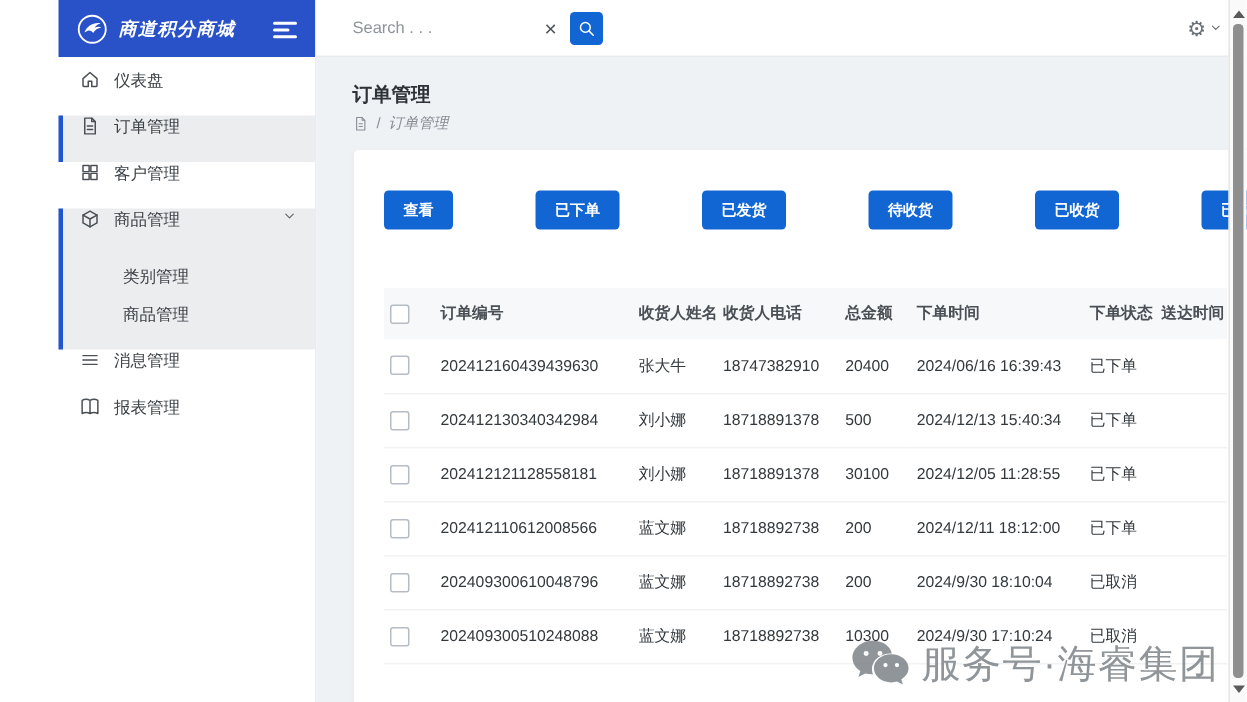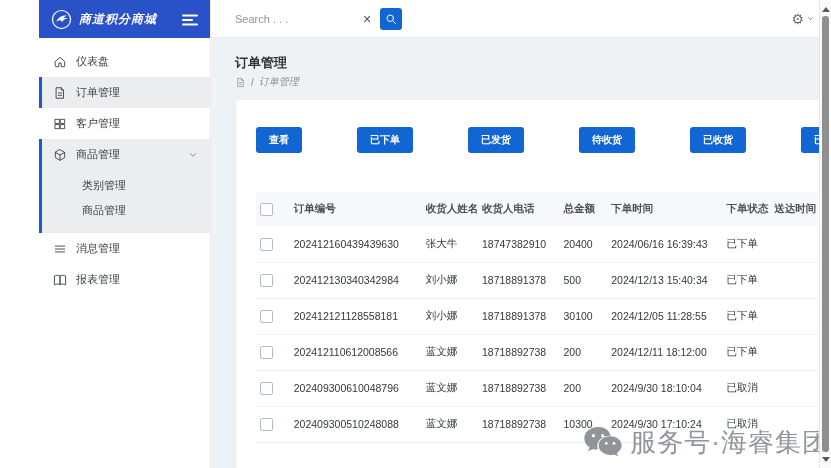--- a/index.html
+++ b/index.html
@@ -16,21 +16,21 @@
   .sidebar-header { height:38px; background:#2952c8; display:flex; align-items:center; padding:0 12px 0 12px; gap:7px; flex:none; }
   .brand-logo { width:21px; height:21px; display:inline-flex; flex:none; }
   .brand-logo svg { width:100%; height:100%; }
   .brand-name { color:#fff; font-weight:bold; font-style:italic; font-size:12px; letter-spacing:1px; flex:1; font-family:"Liberation Serif","DejaVu Serif",serif; white-space:nowrap; }
   .menu-toggle { width:16px; height:14px; display:inline-flex; cursor:pointer; flex:none; }
   .menu-toggle svg { width:100%; height:100%; stroke:#fff; stroke-width:2; stroke-linecap:round; }
 
   .sidebar-nav { padding-top:8px; }
   .nav-group { border-left:3px solid transparent; }
   .nav-group.on { border-left-color:#2256cf; background:#ecEEf0; background:#ecedef; }
-  .nav-item { height:31px; display:flex; align-items:center; padding:0 12px 0 11px; font-size:11px; color:#3c4146; cursor:pointer; white-space:nowrap; }
+  .nav-item { height:31px; display:flex; align-items:flex-start; padding:0 12px 0 11px; font-size:11px; color:#3c4146; cursor:pointer; white-space:nowrap; }
   .nav-icon { width:14px; height:14px; margin-right:9px; color:#4a4f55; display:inline-flex; flex:none; }
   .nav-icon svg, .nav-chevron svg { width:100%; height:100%; fill:none; stroke:currentColor; stroke-width:1.7; stroke-linecap:round; stroke-linejoin:round; }
   .nav-chevron { width:10px; height:10px; margin-left:auto; color:#5a6066; display:inline-flex; flex:none; }
   .nav-sub { padding:3px 0 10px; }
   .nav-sub-item { height:25px; line-height:25px; padding-left:40px; font-size:11px; color:#3c4146; cursor:pointer; white-space:nowrap; }
 
   
   .main { flex:1; display:flex; flex-direction:column; background:#eff2f5; min-width:0; }
   .topbar { height:38px; background:#fff; border-bottom:1px solid #e9ebee; display:flex; align-items:center; padding:0 55px 0 24px; flex:none; }
   .topbar-search { display:flex; align-items:center; }
@@ -59,21 +59,21 @@
   .order-input { width:158px; height:28px; border:1px solid #d9dde2; border-right:none; border-radius:3px 0 0 3px; padding:0 10px; font-size:10px; color:#555; outline:none; }
   .order-input::placeholder { color:#9aa1a8; }
   .search-submit { height:28px; padding:0 14px; background:#7f1d1d; color:#fff; border:none; border-radius:0 3px 3px 0; font-size:10.5px; font-weight:bold; cursor:pointer; white-space:nowrap; }
 
   .data-table { width:100%; border-collapse:collapse; table-layout:fixed; margin-top:38px; }
   .data-table th { background:#f7f8fa; font-weight:bold; color:#4a5056; text-align:left; height:34px; padding:0 4px; font-size:10.5px; white-space:nowrap; }
   .data-table td { height:36px; border-bottom:1px solid #f1f2f4; color:#33383d; padding:0 4px; font-size:10.5px; white-space:nowrap; overflow:hidden; }
   .checkbox { appearance:none; -webkit-appearance:none; width:13px; height:13px; border:1px solid #b6bcc3; border-radius:2px; background:#fff; cursor:pointer; vertical-align:middle; display:inline-block; }
 
   
-  .watermark { position:absolute; right:2px; bottom:8px; display:flex; align-items:center; gap:7px; color:rgba(125,130,136,.85); font-size:26px; letter-spacing:1px; pointer-events:none; z-index:20; white-space:nowrap; }
+  .watermark { position:absolute; right:18px; bottom:8px; display:flex; align-items:center; gap:7px; color:rgba(125,130,136,.85); font-size:26px; letter-spacing:1px; pointer-events:none; z-index:20; white-space:nowrap; }
   .wechat-icon { width:40px; height:33px; display:inline-flex; }
   .wechat-icon svg { width:100%; height:100%; fill:rgba(125,130,136,.85); }
 
   
   .scrollbar { position:absolute; top:0; right:0; width:12px; height:100%; background:#fafafa; border-left:1px solid #e6e6e6; z-index:30; }
   .scroll-arrow { position:absolute; left:0; width:12px; height:12px; display:flex; align-items:center; justify-content:center; }
   .scroll-arrow.up { top:3px; }
   .scroll-arrow.down { bottom:3px; }
   .tri-up { width:0; height:0; border-left:4px solid transparent; border-right:4px solid transparent; border-bottom:5px solid #5a5a5a; }
   .tri-down { width:0; height:0; border-left:4px solid transparent; border-right:4px solid transparent; border-top:5px solid #5a5a5a; }

